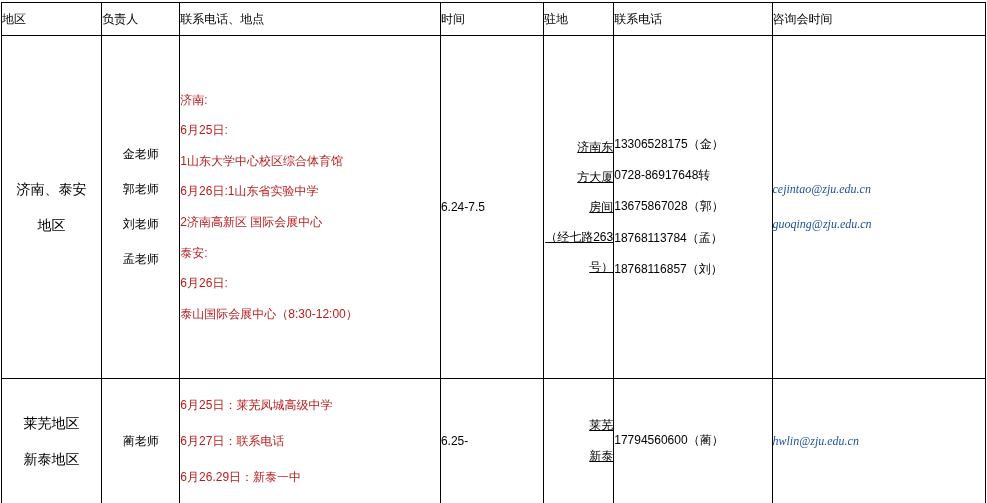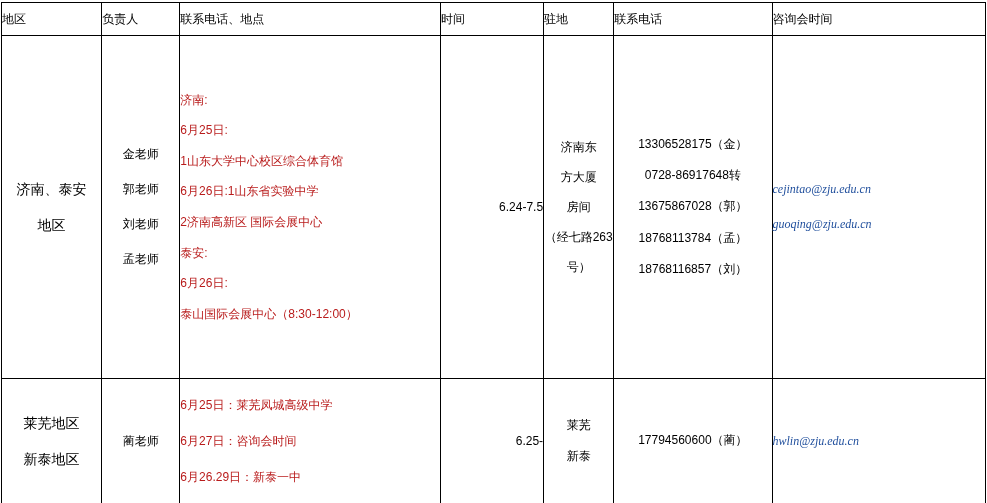--- a/index.html
+++ b/index.html
@@ -59,33 +59,34 @@
     font-size: 12px;
     color: #b91c1c;
     line-height: 2.55;
     padding: 8px 0 8px 10px;
     text-align: left;
   }
   .place-cell .line { display: block; white-space: nowrap; }
 
   .time-cell {
     font-size: 12px;
-    text-align: right;
+    text-align: left;
   }
 
   .stay-cell {
     font-size: 12px;
-    text-align: center;
+    text-align: right;
     line-height: 2.5;
+    text-decoration: underline;
   }
   .stay-cell .line { display: block; }
 
   .phone-cell {
     font-size: 12px;
-    text-align: center;
+    text-align: left;
     padding-left: 26px;
     line-height: 2.6;
   }
   .phone-cell .line { display: block; }
 
   .mail-cell {
     font-size: 12px;
     font-style: italic;
     color: #1F4E9C;
     text-align: left;
@@ -170,21 +171,21 @@
     <tr class="row2">
       <td class="region-cell">
         <span class="line">莱芜地区</span>
         <span class="line">新泰地区</span>
       </td>
       <td class="person-cell">
         <span class="line">蔺老师</span>
       </td>
       <td class="place-cell">
         <span class="line">6月25日：莱芜凤城高级中学</span>
-        <span class="line">6月27日：咨询会时间</span>
+        <span class="line">6月27日：联系电话</span>
         <span class="line">6月26.29日：新泰一中</span>
       </td>
       <td class="time-cell">6.25-</td>
       <td class="stay-cell">
         <span class="line">莱芜</span>
         <span class="line">新泰</span>
       </td>
       <td class="phone-cell">
         <span class="line">17794560600（蔺）</span>
       </td>

